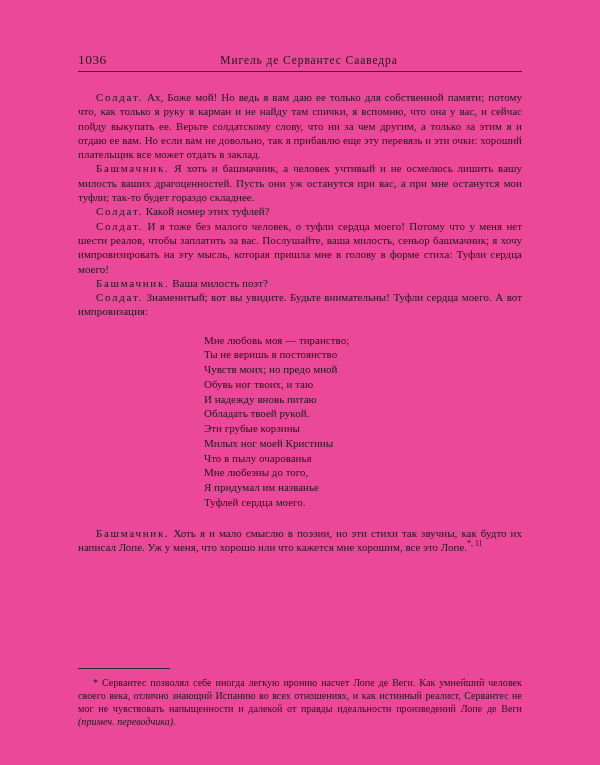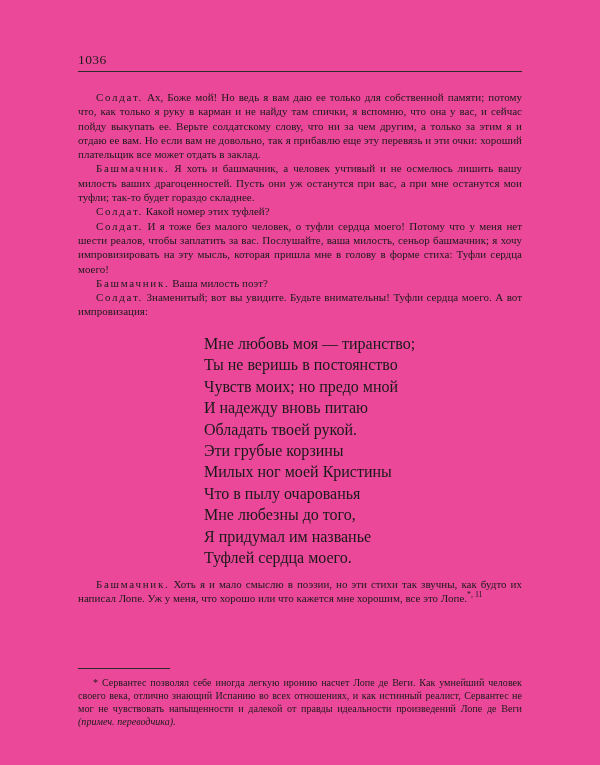--- a/index.html
+++ b/index.html
@@ -59,23 +59,23 @@
     line-height: 1.30;
     text-align: justify;
     margin: 0;
     text-indent: 18px;
     hyphens: manual;
   }
   .speaker {
     letter-spacing: 1.7px;
   }
   .verse {
-    margin: 14px 0 8px 0;
+    margin: 14px 0 16px 0;
     padding-left: 126px;
-    font-size: 16px;
+    font-size: 11px;
     line-height: 1.34;
   }
   .verse div {
     white-space: nowrap;
   }
   .after-verse {
     margin-top: 17px;
   }
   .footnote-wrap {
     position: absolute;
@@ -106,40 +106,42 @@
 </style>
 </head>
 <body>
 
 <div class="page">
 
   <div class="content">
 
     <div class="header-row">
       <div class="page-number">1036</div>
+      <div class="running-title">Мигель де Сервантес Сааведра</div>
     </div>
     <div class="rule"></div>
 
     <p class="body"><span class="speaker">Солдат.</span><span> Ах, Боже мой! Но ведь я вам даю ее только для собственной памяти; потому что, как только я руку в карман и не найду там спички, я вспомню, что она у вас, и сейчас пойду выкупать ее. Верьте солдатскому слову, что ни за чем другим, а только за этим я и отдаю ее вам. Но если вам не довольно, так я прибавлю еще эту перевязь и эти очки: хороший плательщик все может отдать в заклад.</span></p>
 
     <p class="body"><span class="speaker">Башмачник.</span><span> Я хоть и башмачник, а человек учтивый и не осмелюсь лишить вашу милость ваших драгоценностей. Пусть они уж останутся при вас, а при мне останутся мои туфли; так-то будет гораздо складнее.</span></p>
 
     <p class="body"><span class="speaker">Солдат.</span><span> Какой номер этих туфлей?</span></p>
 
 
     <p class="body"><span class="speaker">Солдат.</span><span> И я тоже без малого человек, о туфли сердца моего! Потому что у меня нет шести реалов, чтобы заплатить за вас. Послушайте, ваша милость, сеньор башмачник; я хочу импровизировать на эту мысль, которая пришла мне в голову в форме стиха: Туфли сердца моего!</span></p>
 
     <p class="body"><span class="speaker">Башмачник.</span><span> Ваша милость поэт?</span></p>
 
     <p class="body"><span class="speaker">Солдат.</span><span> Знаменитый; вот вы увидите. Будьте внимательны! Туфли сердца моего. А вот импровизация:</span></p>
 
     <div class="verse">
       <div>Мне любовь моя — тиранство;</div>
       <div>Ты не веришь в постоянство</div>
       <div>Чувств моих; но предо мной</div>
+      <div>Обувь ног твоих, и таю</div>
       <div>И надежду вновь питаю</div>
       <div>Обладать твоей рукой.</div>
       <div>Эти грубые корзины</div>
       <div>Милых ног моей Кристины</div>
       <div>Что в пылу очарованья</div>
       <div>Мне любезны до того,</div>
       <div>Я придумал им названье</div>
       <div>Туфлей сердца моего.</div>
     </div>
 

